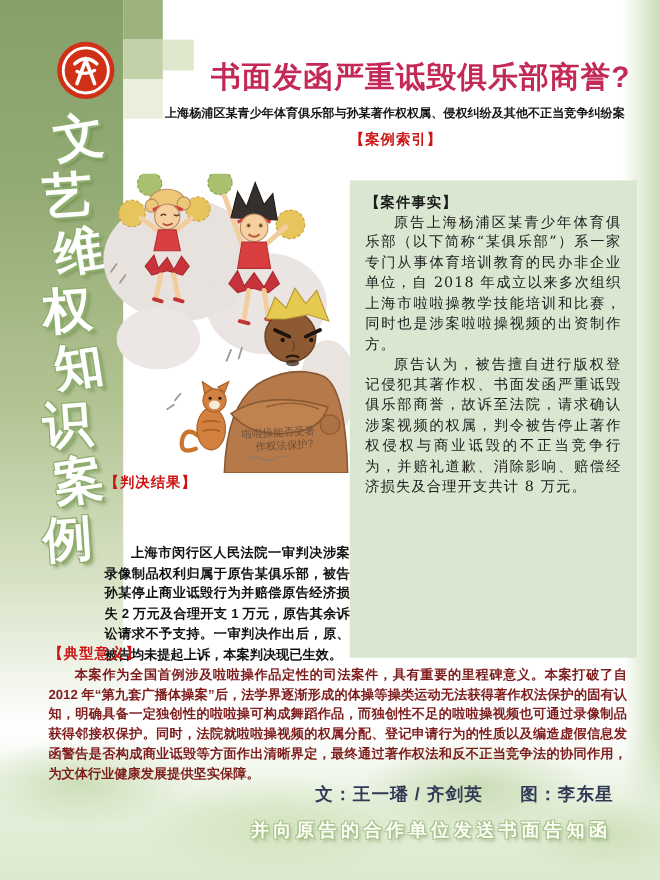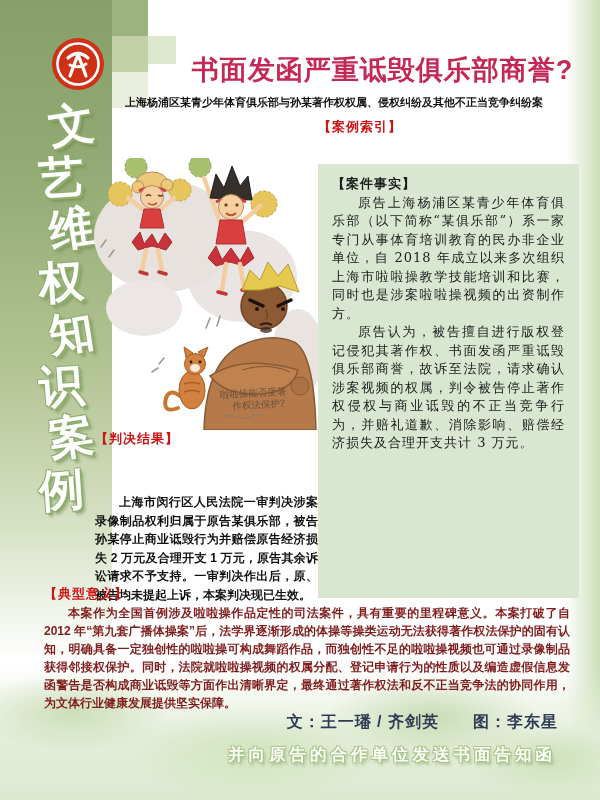--- a/index.html
+++ b/index.html
@@ -31,21 +31,21 @@
   .logo{position:absolute;left:51px;top:37px;width:54px;height:54px;}
 
   .vtitle{position:absolute;left:28px;top:100px;width:74px;display:flex;flex-direction:column;align-items:center;}
   .vchar{font-family:"DejaVu Serif",serif;font-weight:bold;font-size:45px;line-height:52px;color:#ffffff;
     text-shadow:-1px -1px 0 #8fae6e,1px -1px 0 #8fae6e,-1px 1px 0 #8fae6e,2px 2px 0 #8fae6e,3px 4px 3px rgba(90,120,60,.45);}
   .vchar:nth-child(odd){transform:rotate(-9deg) translateX(6px);}
   .vchar:nth-child(even){transform:rotate(-4deg) translateX(-4px);}
 
   .main-title{position:absolute;left:175px;top:52px;width:415px;text-align:center;
     font-size:27px;font-weight:bold;color:#c32857;letter-spacing:1px;}
-  .subtitle{position:absolute;left:125px;top:95px;width:468px;text-align:left;
+  .subtitle{position:absolute;left:125px;top:95px;width:468px;text-align:center;
     font-size:11px;font-weight:bold;color:#141414;}
 
   .sec-label{position:absolute;font-size:13px;font-weight:bold;color:#cc1414;letter-spacing:1px;}
   .lbl-index{left:318px;top:118px;}
   .court-line{position:absolute;left:320px;top:143px;font-size:11px;color:#222;}
 
   .facts-box{position:absolute;left:318px;top:164px;width:261px;height:434px;background:#d9e7d0;
     padding:11px 14px;box-sizing:border-box;}
   .facts-label{font-size:13px;font-weight:bold;color:#cc1414;letter-spacing:1px;margin:0 0 4px 0;}
   .facts-box p{font-family:"DejaVu Serif",serif;font-size:13px;line-height:18.5px;letter-spacing:1px;
@@ -182,21 +182,21 @@
     <g transform="translate(128,240) rotate(-3)" fill="#6b4f3a" font-family="DejaVu Serif, serif" font-size="9.5">
       <text x="0" y="0">啦啦操能否受著</text>
       <text x="12" y="12">作权法保护?</text>
       <path d="M2 20 q7 -4 14 0 q7 4 14 0 q6 -3 12 0" stroke="#8a7a66" stroke-width="1" fill="none"></path>
     </g>
   </svg>
 
   <div class="facts-box">
     <p class="facts-label" style="text-indent:0;font-family:Liberation Serif, serif">【案件事实】</p>
     <p>原告上海杨浦区某青少年体育俱乐部（以下简称“某俱乐部”）系一家专门从事体育培训教育的民办非企业单位，自 2018 年成立以来多次组织上海市啦啦操教学技能培训和比赛，同时也是涉案啦啦操视频的出资制作方。</p>
-    <p>原告认为，被告擅自进行版权登记侵犯其著作权、书面发函严重诋毁俱乐部商誉，故诉至法院，请求确认涉案视频的权属，判令被告停止著作权侵权与商业诋毁的不正当竞争行为，并赔礼道歉、消除影响、赔偿经济损失及合理开支共计 3 万元。</p>
+    <p>原告认为，被告擅自进行版权登记侵犯其著作权、书面发函严重诋毁俱乐部商誉，故诉至法院，请求确认涉案视频的权属，判令被告停止著作权侵权与商业诋毁的不正当竞争行为，并赔礼道歉、消除影响、赔偿经济损失及合理开支共计 8 万元。</p>
   </div>
 
   <div class="sec-label lbl-judgment">【判决结果】</div>
   <div class="judgment-text">上海市闵行区人民法院一审判决涉案录像制品权利归属于原告某俱乐部，被告孙某停止商业诋毁行为并赔偿原告经济损失 2 万元及合理开支 1 万元，原告其余诉讼请求不予支持。一审判决作出后，原、被告均未提起上诉，本案判决现已生效。</div>
 
   <div class="sec-label lbl-sig">【典型意义】</div>
   <div class="sig-text">本案作为全国首例涉及啦啦操作品定性的司法案件，具有重要的里程碑意义。本案打破了自 2012 年“第九套广播体操案”后，法学界逐渐形成的体操等操类运动无法获得著作权法保护的固有认知，明确具备一定独创性的啦啦操可构成舞蹈作品，而独创性不足的啦啦操视频也可通过录像制品获得邻接权保护。同时，法院就啦啦操视频的权属分配、登记申请行为的性质以及编造虚假信息发函警告是否构成商业诋毁等方面作出清晰界定，最终通过著作权法和反不正当竞争法的协同作用，为文体行业健康发展提供坚实保障。</div>
 
   <div class="credits">文：王一璠 / 齐剑英　　图：李东星</div>
   <div class="org">并向原告的合作单位发送书面告知函</div>

